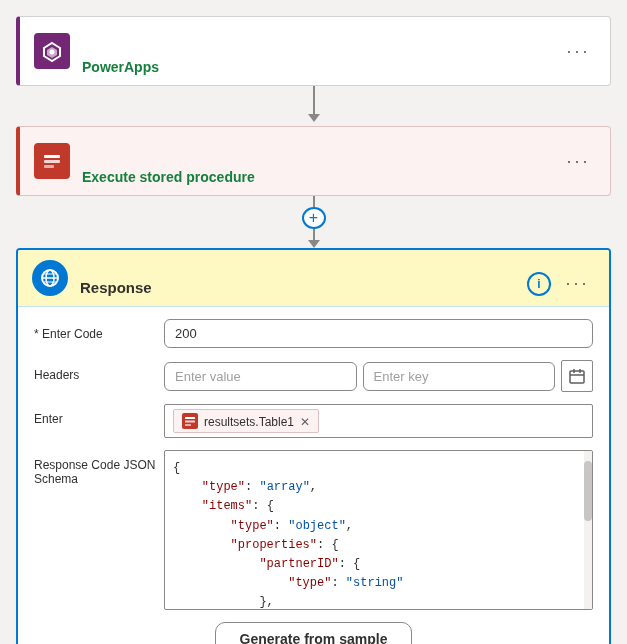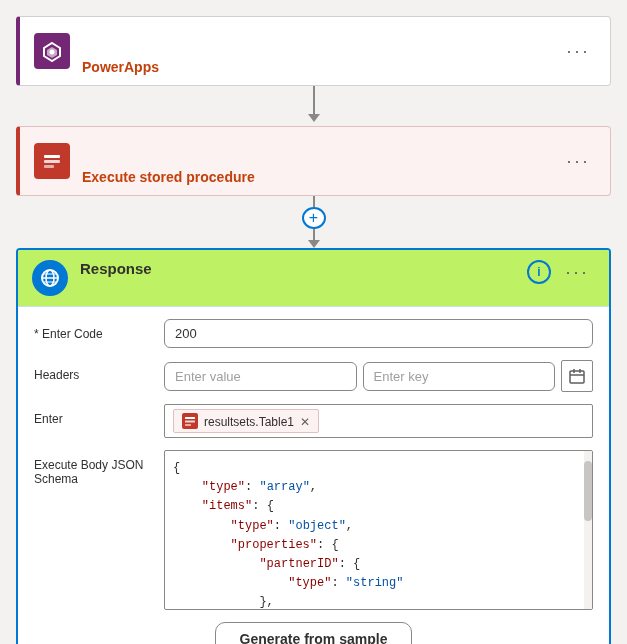--- a/index.html
+++ b/index.html
@@ -55,21 +55,21 @@
       background: #742774;
     }
 
     .card-icon.red {
       background: #c0392b;
     }
 
     .card-title {
       font-size: 14px;
       font-weight: 600;
-      color: #c2410c;
+      color: #15803d;
       flex: 1;
       margin-top: 32px;
     }
 
     .card-more {
       color: #605e5c;
       font-size: 18px;
       cursor: pointer;
       letter-spacing: 2px;
       padding: 2px 6px;
@@ -143,24 +143,24 @@
 
     
     .response-card {
       width: 595px;
       background: #fff;
       border: 2px solid #0078d4;
       border-radius: 4px;
     }
 
     .response-header {
-      background: #bef264;
+      background: #fef9c3;
       border-bottom: 1px solid #c7e0f4;
       display: flex;
-      align-items: flex-start;
+      align-items: flex-end;
       padding: 10px 14px;
       border-radius: 2px 2px 0 0;
     }
 
     .response-icon {
       width: 36px;
       height: 36px;
       border-radius: 50%;
       background: #0078d4;
       display: flex;
@@ -459,21 +459,21 @@
                 </svg>
               </div>
               <span>resultsets.Table1</span>
               <span class="body-tag-close">✕</span>
             </div>
           </div>
         </div>
       </div>
 
       <div class="form-row">
-        <div class="json-label">Execute Body JSON Schema</div>
+        <div class="json-label">Response Code JSON Schema</div>
         <div class="json-editor">
           <div class="json-content">
             <div><span class="json-brace">{</span></div>
             <div>&nbsp;&nbsp;&nbsp;&nbsp;<span class="json-key">"type"</span><span class="json-colon">: </span><span class="json-string">"array"</span><span class="json-brace">,</span></div>
             <div>&nbsp;&nbsp;&nbsp;&nbsp;<span class="json-key">"items"</span><span class="json-colon">: {</span></div>
             <div>&nbsp;&nbsp;&nbsp;&nbsp;&nbsp;&nbsp;&nbsp;&nbsp;<span class="json-key">"type"</span><span class="json-colon">: </span><span class="json-string">"object"</span><span class="json-brace">,</span></div>
             <div>&nbsp;&nbsp;&nbsp;&nbsp;&nbsp;&nbsp;&nbsp;&nbsp;<span class="json-key">"properties"</span><span class="json-colon">: {</span></div>
             <div>&nbsp;&nbsp;&nbsp;&nbsp;&nbsp;&nbsp;&nbsp;&nbsp;&nbsp;&nbsp;&nbsp;&nbsp;<span class="json-key">"partnerID"</span><span class="json-colon">: {</span></div>
             <div>&nbsp;&nbsp;&nbsp;&nbsp;&nbsp;&nbsp;&nbsp;&nbsp;&nbsp;&nbsp;&nbsp;&nbsp;&nbsp;&nbsp;&nbsp;&nbsp;<span class="json-key">"type"</span><span class="json-colon">: </span><span class="json-string">"string"</span></div>
             <div>&nbsp;&nbsp;&nbsp;&nbsp;&nbsp;&nbsp;&nbsp;&nbsp;&nbsp;&nbsp;&nbsp;&nbsp;<span class="json-brace">},</span></div>

